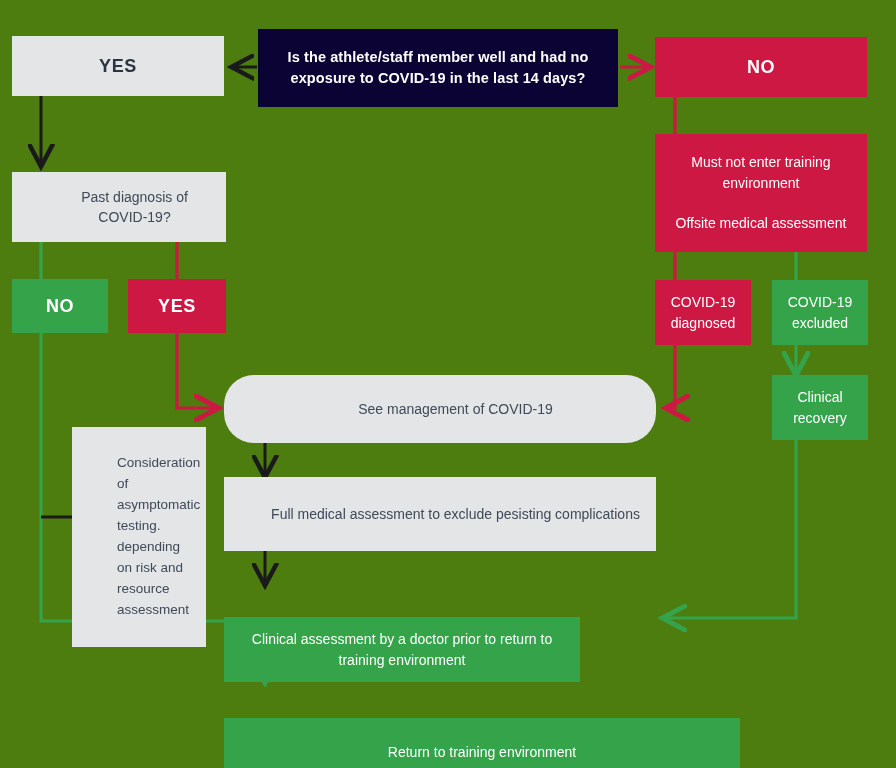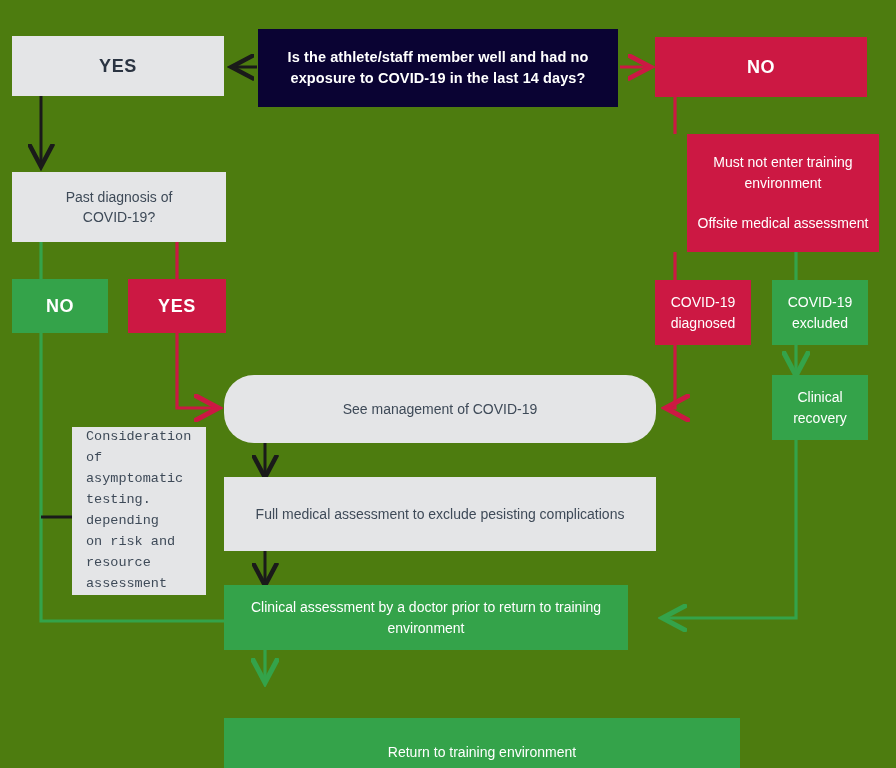--- a/index.html
+++ b/index.html
@@ -39,20 +39,21 @@
     background: #0a0333;
     color: #ffffff;
     font-weight: bold;
     font-size: 14.5px;
     letter-spacing: .1px;
   }
   .n-grey {
     background: #e4e5e7;
     color: #3e4a58;
     font-size: 14px;
+    padding-left: 31px;
   }
   .n-grey-bold {
     background: #e4e5e7;
     color: #2b3442;
     font-weight: bold;
     font-size: 18px;
     letter-spacing: .6px;
   }
   .n-red {
     background: #cc1843;
@@ -190,21 +191,21 @@
 
   <div class="node n-red-bold" style="left:655px; top:37px; width:212px; height:60px;">
     <span class="txt">NO</span>
   </div>
 
   <div class="node n-grey" style="left:12px; top:172px; width:214px; height:70px;">
     <span class="txt">Past diagnosis of
 COVID-19?</span>
   </div>
 
-  <div class="node n-red" style="left:655px; top:134px; width:192px; height:118px; font-size:14px;margin-left:32px;">
+  <div class="node n-red" style="left:655px; top:134px; width:212px; height:118px; font-size:14px;">
     <span class="txt">Must not enter training
 environment
 
 Offsite medical assessment</span>
   </div>
 
   <div class="node n-green-bold" style="left:12px; top:279px; width:96px; height:54px;">
     <span class="txt">NO</span>
   </div>
 
@@ -228,31 +229,31 @@
 
   <div class="node n-green" style="left:772px; top:375px; width:96px; height:65px;">
     <span class="txt">Clinical
 recovery</span>
   </div>
 
   <div class="node n-grey" style="left:224px; top:477px; width:432px; height:74px;">
     <span class="txt">Full medical assessment to exclude pesisting complications</span>
   </div>
 
-  <div class="node n-grey n-left" style="left:72px; top:427px; width:134px; height:168px; font-size:13.5px; line-height:1.55;font-family:Liberation Mono, monospace;">
+  <div class="node n-grey n-left" style="left:72px; top:427px; width:134px; height:220px; font-size:13.5px; line-height:1.55;">
     <span class="txt">Consideration of
 asymptomatic
 testing.
 depending
 on risk and
 resource
 assessment</span>
   </div>
 
-  <div class="node n-green" style="left:224px; top:585px; width:404px; height:65px;">
+  <div class="node n-green" style="left:224px; top:617px; width:356px; height:65px;">
     <span class="txt">Clinical assessment by a doctor prior to return to training environment</span>
   </div>
 
   <div class="node n-green" style="left:224px; top:682px; width:516px; height:68px;margin-top:36px;">
     <span class="txt">Return to training environment</span>
   </div>
 
 </div>
 
 </body></html>

